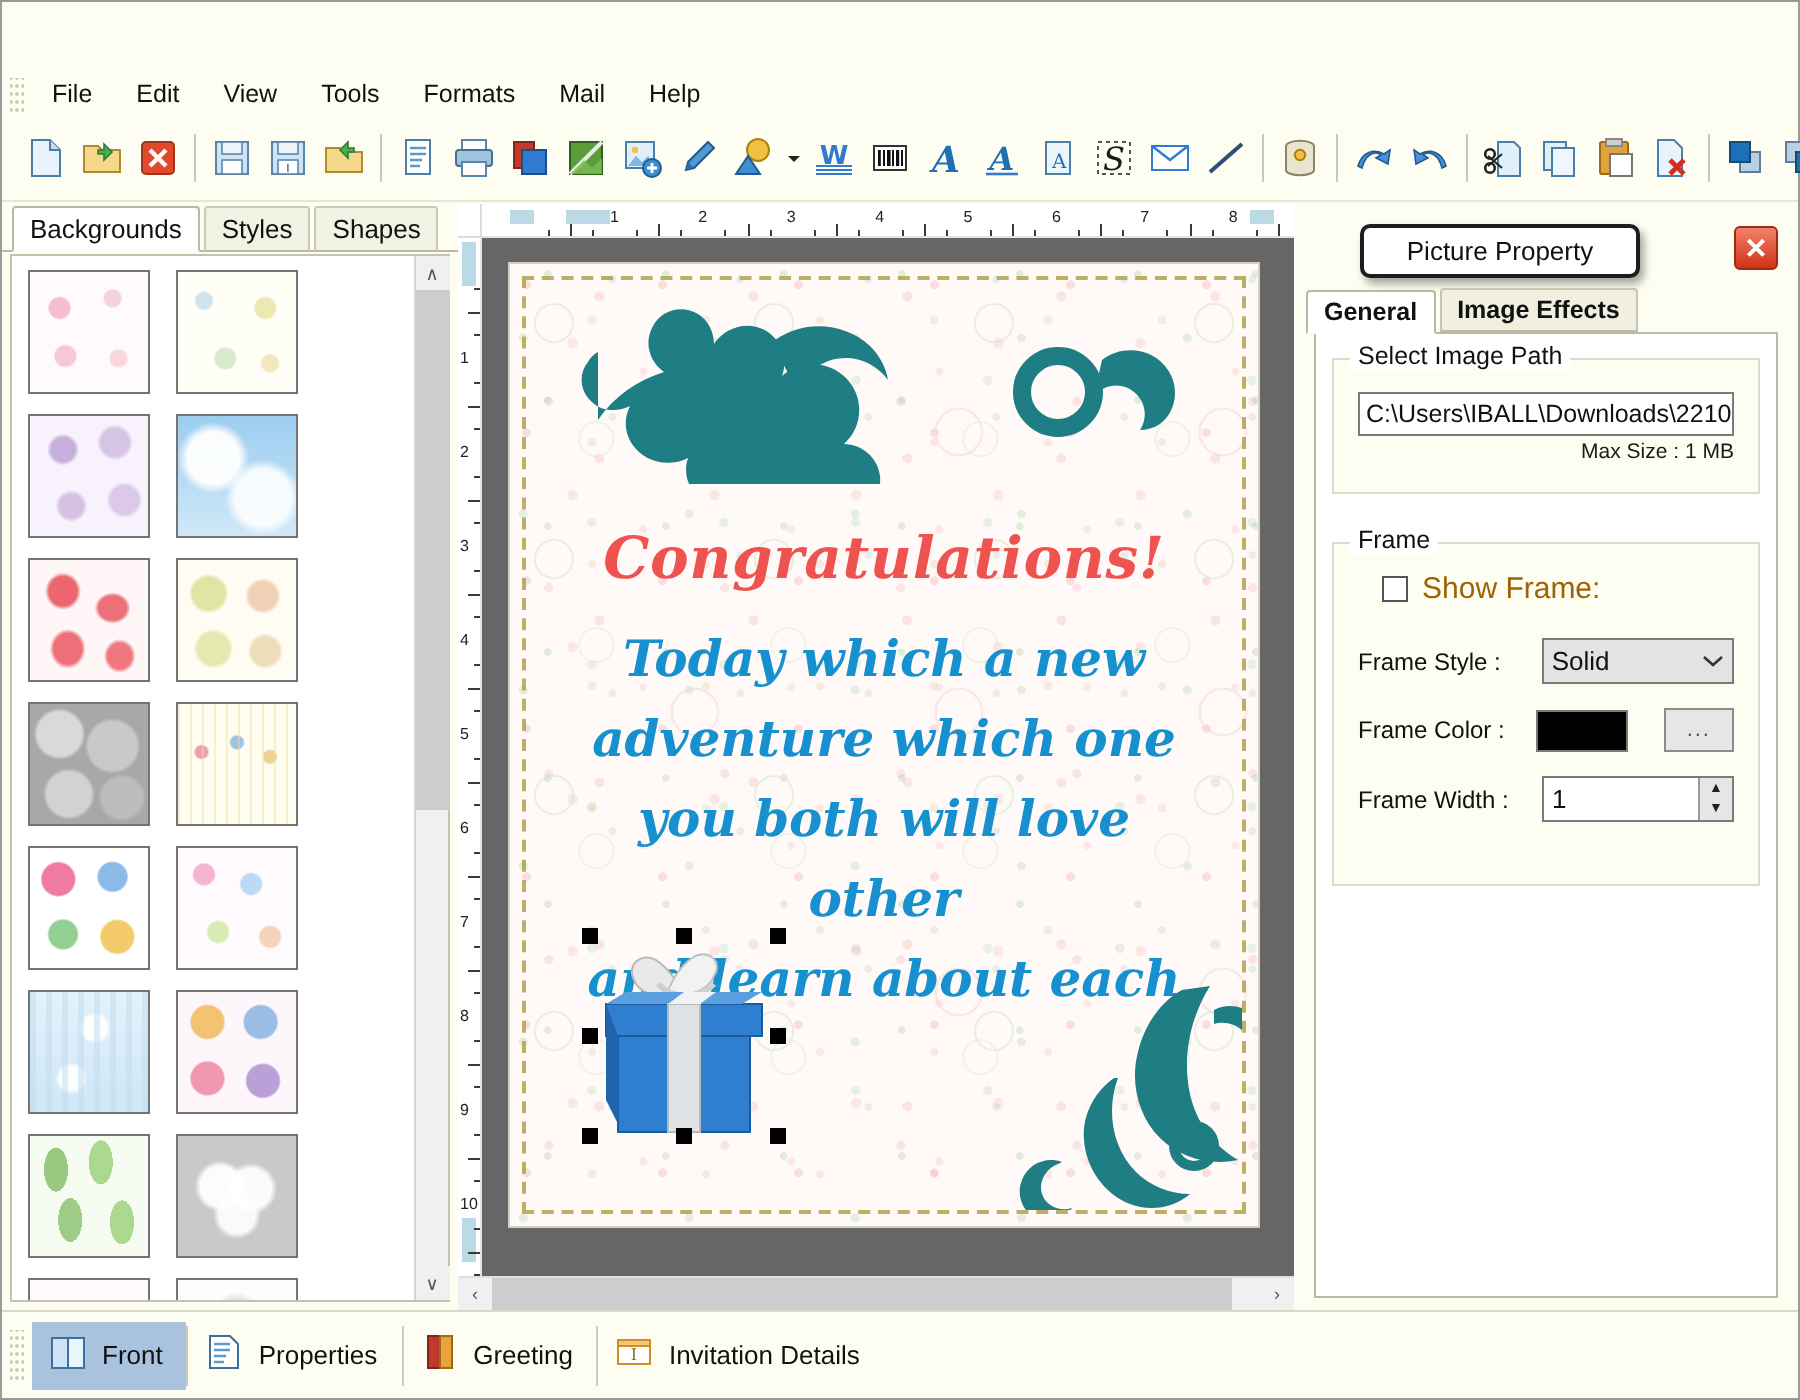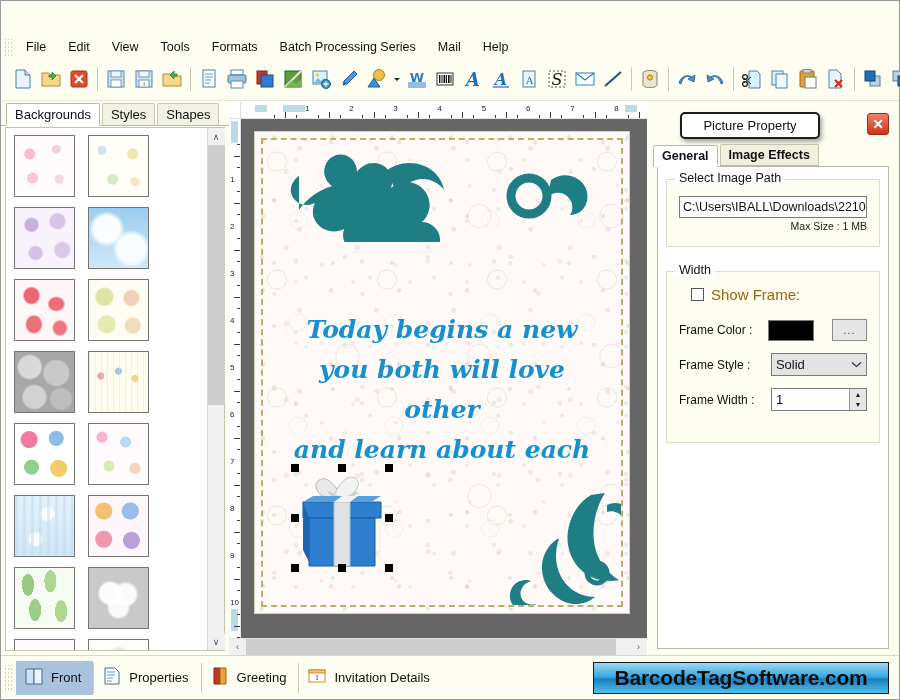--- a/index.html
+++ b/index.html
@@ -376,21 +376,20 @@
 <div id="app">
 
 
   <div class="menubar">
     <div class="menu-grip"></div>
     <div class="menu-item">File</div>
     <div class="menu-item">Edit</div>
     <div class="menu-item">View</div>
     <div class="menu-item">Tools</div>
     <div class="menu-item">Formats</div>
-    <div class="menu-item">Batch Processing Series</div>
     <div class="menu-item">Mail</div>
     <div class="menu-item">Help</div>
   </div>
 
   <div class="toolbar">
     <div class="tb-grip"></div>
 
     <div class="tb-btn">
       <svg width="22" height="22" viewBox="0 0 22 22">
           <path d="M4 2h9l5 5v13H4z" fill="#e8f3fb" stroke="#4a80a8" stroke-width="1"></path>
@@ -826,23 +825,25 @@
               <path d="M28 72c-6-14 2-30 16-34 9-3 18 1 22 8 3-8 12-13 20-11 10 2 16 11 14 21 8-9 22-10 31-3 10 8 11 23 2 32-7 7-18 8-26 3 4 9 1 20-8 25-10 6-23 2-28-8-3 7-10 11-17 10-9-1-15-9-14-18-6 6-16 6-22 0-5-6-5-15 0-21 3-3 7-5 10-4z" opacity="0"></path>
               <path d="M10 64c8-12 20-20 33-24-7-5-10-14-6-22 4-9 15-12 23-7 5 3 8 9 8 15 6-9 18-12 27-6 7 5 10 14 7 22 9-8 23-8 32 1 9 9 9 24-1 33 9 0 17 7 18 16 1 10-6 19-16 21-7 1-14-3-17-9-2 9-10 15-19 14-8-1-15-8-15-17-7 7-18 7-25 0-5-5-6-12-4-18-10 5-22 2-28-7-4-6-4-13-1-19-6 3-14 3-19-2-6-5-7-14-2-20 1-2 3-4 5-5z"></path>
               <circle cx="240" cy="50" r="18" fill="none" stroke="#1f7d84" stroke-width="9"></circle>
               <circle cx="240" cy="50" r="7" fill="#fffaf6"></circle>
               <path d="M262 34c10-8 26-6 33 5 6 9 4 21-4 27-3 2-7 3-10 3 4-6 3-14-3-19-6-5-15-4-20 2z"></path>
               <path d="M96 26c14-12 36-12 50 1 5 5 8 11 9 17-5-7-13-11-21-11-12 0-22 8-25 19-2-9-7-18-13-26z"></path>
             </g>
           </svg>
         </div>
 
+        <div class="card-title">Congratulations!</div>
 
         <div class="card-body">
-          <div>Today begins a new</div>
+          <div>Today which a new</div>
+          <div>adventure which one</div>
           <div>you both will love</div>
           <div>other</div>
           <div>and learn about each</div>
         </div>
 
         <div class="ornament-bot">
           <svg viewBox="0 0 120 120" width="120" height="120">
             <g fill="#1f7d84">
               <path d="M104 8c-10 16-14 36-10 54 3 14 12 26 24 33-14 3-29-1-39-11-11-11-15-28-11-43 3-13 11-25 22-31z"></path>
               <path d="M58 54c-6 16-3 35 9 47 7 7 17 11 27 11-8 7-20 9-30 5-13-5-22-18-23-32-1-12 5-24 15-31z"></path>
@@ -900,43 +901,43 @@
 
       <div class="group">
         <div class="glabel">Select Image Path</div>
         <div class="group-inner">
           <div class="pathbox">C:\Users\IBALL\Downloads\22109-8</div>
           <div class="maxsize">Max Size : 1 MB</div>
         </div>
       </div>
 
       <div class="group" style="margin-top:24px; height:172px;">
-        <div class="glabel">Width</div>
+        <div class="glabel">Frame</div>
         <div class="group-inner" style="padding-top:14px;">
           <div class="chkrow">
             <div class="chkbox"></div>
             <div class="chklabel">Show Frame:</div>
-          </div>
-
-          <div class="row">
-            <div class="row-label">Frame Color :</div>
-            <div class="colorswatch"></div>
-            <div class="dotsbtn">...</div>
           </div>
 
           <div class="row">
             <div class="row-label">Frame Style :</div>
             <div class="selectbox">
               <span>Solid</span>
               <span class="chev">
                 <svg width="11" height="7" viewBox="0 0 11 7">
                     <path d="M1 1.5l4.5 4 4.5-4" fill="none" stroke="#333" stroke-width="1.3"></path>
                   </svg>
               </span>
             </div>
+          </div>
+
+          <div class="row">
+            <div class="row-label">Frame Color :</div>
+            <div class="colorswatch"></div>
+            <div class="dotsbtn">...</div>
           </div>
 
           <div class="row" style="margin-bottom:0">
             <div class="row-label">Frame Width :</div>
             <div class="spin">
               <span>1</span>
               <div class="arrows">
                 <div>▲</div>
                 <div>▼</div>
               </div>
@@ -988,16 +989,15 @@
       <span>
         <svg width="20" height="20" viewBox="0 0 20 20">
             <rect x="2" y="4" width="16" height="12" fill="#fff" stroke="#d08b2a"></rect>
             <rect x="2" y="4" width="16" height="3" fill="#f0c878" stroke="#d08b2a"></rect>
             <text x="10" y="14" font-size="8" text-anchor="middle" fill="#8a6a2a" font-family="DejaVu Serif">I</text>
           </svg>
       </span>
       <span>Invitation Details</span>
     </div>
 
-    <div class="brand">BarcodeTagSoftware.com</div>
   </div>
 
 </div>
 
 </body></html>

